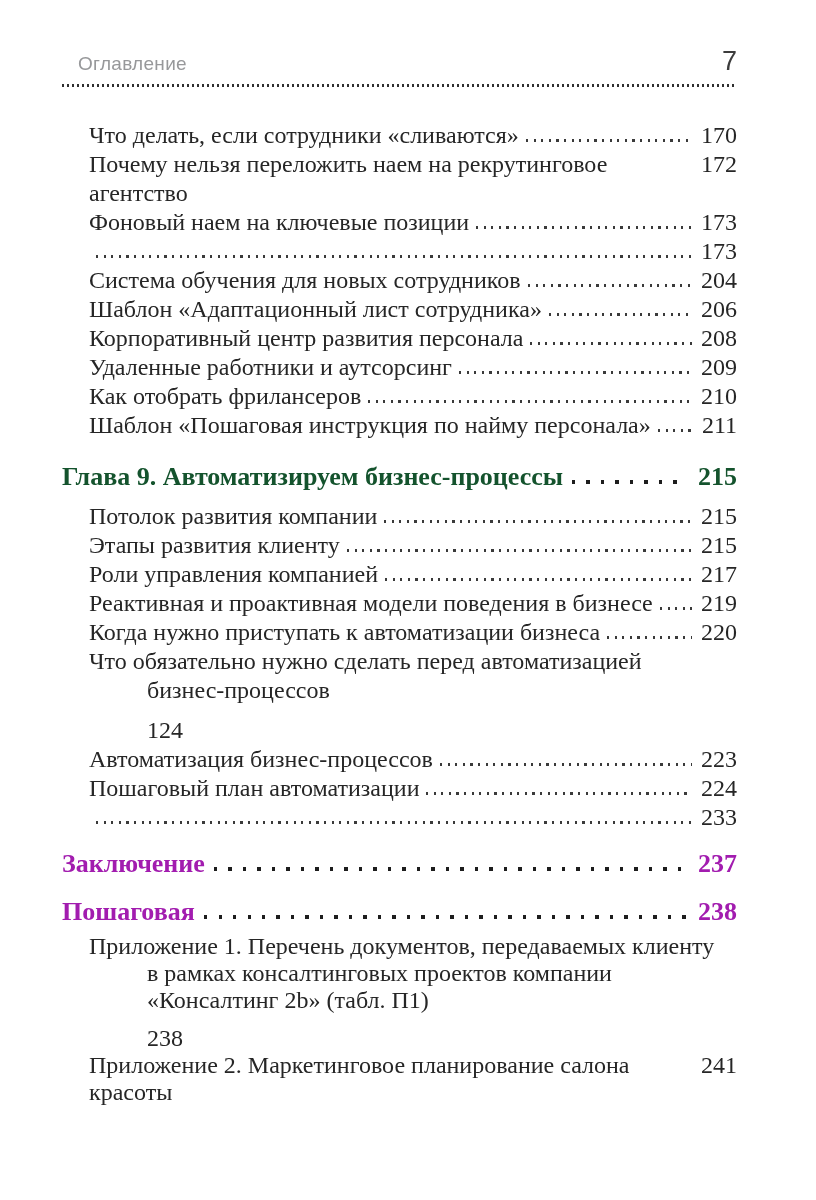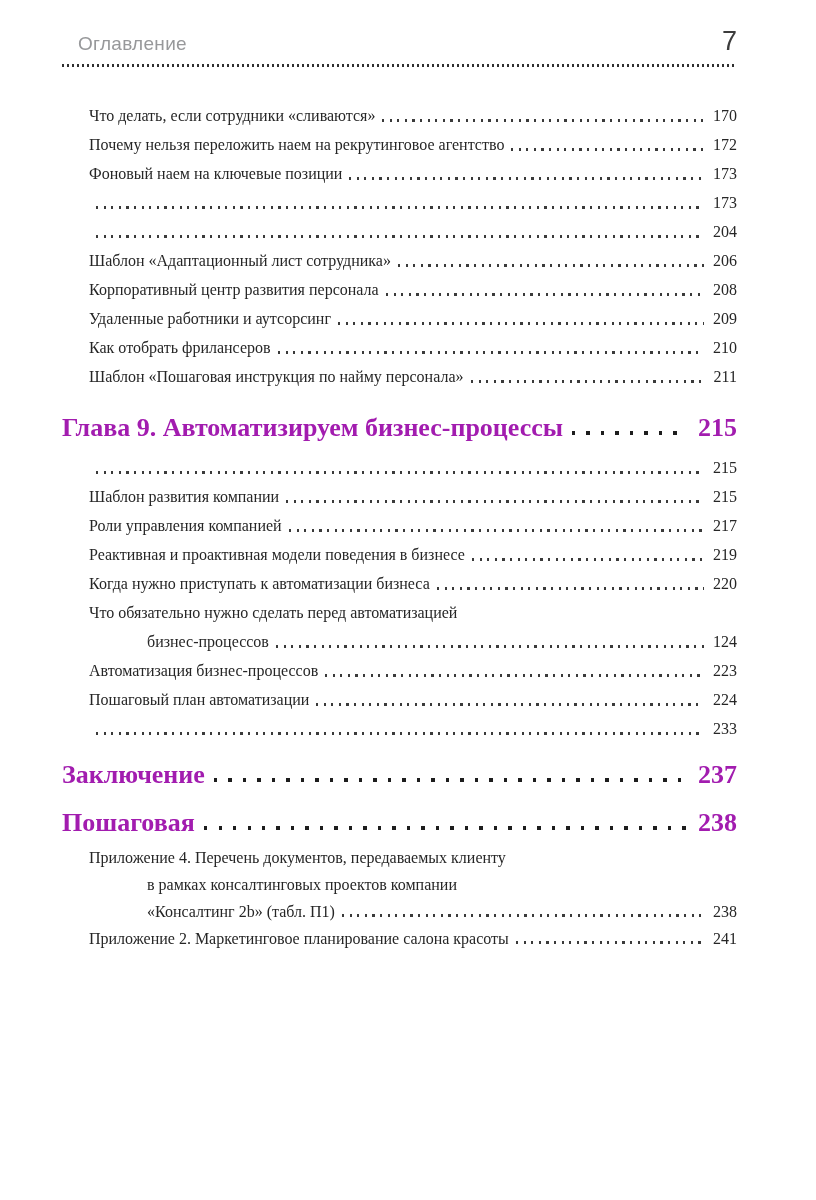--- a/index.html
+++ b/index.html
@@ -6,21 +6,21 @@
   body {
     width: 816px; height: 1200px;
     background: #ffffff;
     font-family: "Liberation Serif", "DejaVu Serif", serif;
     color: #262626;
     overflow: hidden;
   }
   .page {
     box-sizing: border-box;
     width: 816px; height: 1012px;
-    padding: 26px 79px 0 62px;
+    padding: 46px 79px 0 62px;
   }
   
   .header-row {
     display: flex;
     align-items: baseline;
     justify-content: space-between;
     padding-left: 16px;
     font-family: "Liberation Sans", "DejaVu Sans", sans-serif;
   }
   .running-title {
@@ -50,34 +50,34 @@
   .leader {
     flex: 1 1 auto;
     align-self: flex-end;
     height: 3px;
     margin: 0 9px 8px 7px;
     background-image: repeating-linear-gradient(to right, #3a3a3a 0 2.2px, transparent 2.2px 7.6px);
   }
   
   .row.entry {
     padding-left: 27px;
-    font-size: 16px;
+    font-size: 24px;
     line-height: 29px;
   }
-  .row.entry .line.cont { padding-left: 58px; }
+  .row.entry .line.cont { padding-left: 58px; flex-direction: column; }
   
   .row.entry.tight { line-height: 27px; }
   
   .row.chapter {
     margin-top: 20px;
     margin-bottom: 9px;
     font-size: 26px;
     line-height: 33px;
     font-weight: 700;
-    color: #a21caf;
+    color: #14532d;
   }
   
   .row.heading {
     margin-top: 15px;
     margin-bottom: 5px;
     font-size: 26px;
     line-height: 33px;
     font-weight: 700;
     color: #a21caf;
   }
@@ -123,20 +123,21 @@
         </div>
       </div>
       <div class="row entry">
         <div class="line">
           <span class="leader"></span>
           <span class="pg">173</span>
         </div>
       </div>
       <div class="row entry">
         <div class="line">
+          <span class="t">Система обучения для новых сотрудников</span>
           <span class="leader"></span>
           <span class="pg">204</span>
         </div>
       </div>
       <div class="row entry">
         <div class="line">
           <span class="t">Шаблон «Адаптационный лист сотрудника»</span>
           <span class="leader"></span>
           <span class="pg">206</span>
         </div>
@@ -171,27 +172,28 @@
       </div>
       <div class="row chapter">
         <div class="line">
           <span class="t">Глава 9. Автоматизируем бизнес-процессы</span>
           <span class="leader"></span>
           <span class="pg">215</span>
         </div>
       </div>
       <div class="row entry">
         <div class="line">
+          <span class="t">Потолок развития компании</span>
           <span class="leader"></span>
           <span class="pg">215</span>
         </div>
       </div>
       <div class="row entry">
         <div class="line">
-          <span class="t">Шаблон развития компании</span>
+          <span class="t">Этапы развития клиенту</span>
           <span class="leader"></span>
           <span class="pg">215</span>
         </div>
       </div>
       <div class="row entry">
         <div class="line">
           <span class="t">Роли управления компанией</span>
           <span class="leader"></span>
           <span class="pg">217</span>
         </div>
@@ -249,21 +251,21 @@
       </div>
       <div class="row heading">
         <div class="line">
           <span class="t">Пошаговая</span>
           <span class="leader"></span>
           <span class="pg">238</span>
         </div>
       </div>
       <div class="row entry tight">
         <div class="line">
-          <span class="t">Приложение 4. Перечень документов, передаваемых клиенту</span>
+          <span class="t">Приложение 1. Перечень документов, передаваемых клиенту</span>
         </div>
         <div class="line cont">
           <span class="t">в рамках консалтинговых проектов компании</span>
         </div>
         <div class="line cont">
           <span class="t">«Консалтинг 2b» (табл. П1)</span>
           <span class="leader"></span>
           <span class="pg">238</span>
         </div>
       </div>

